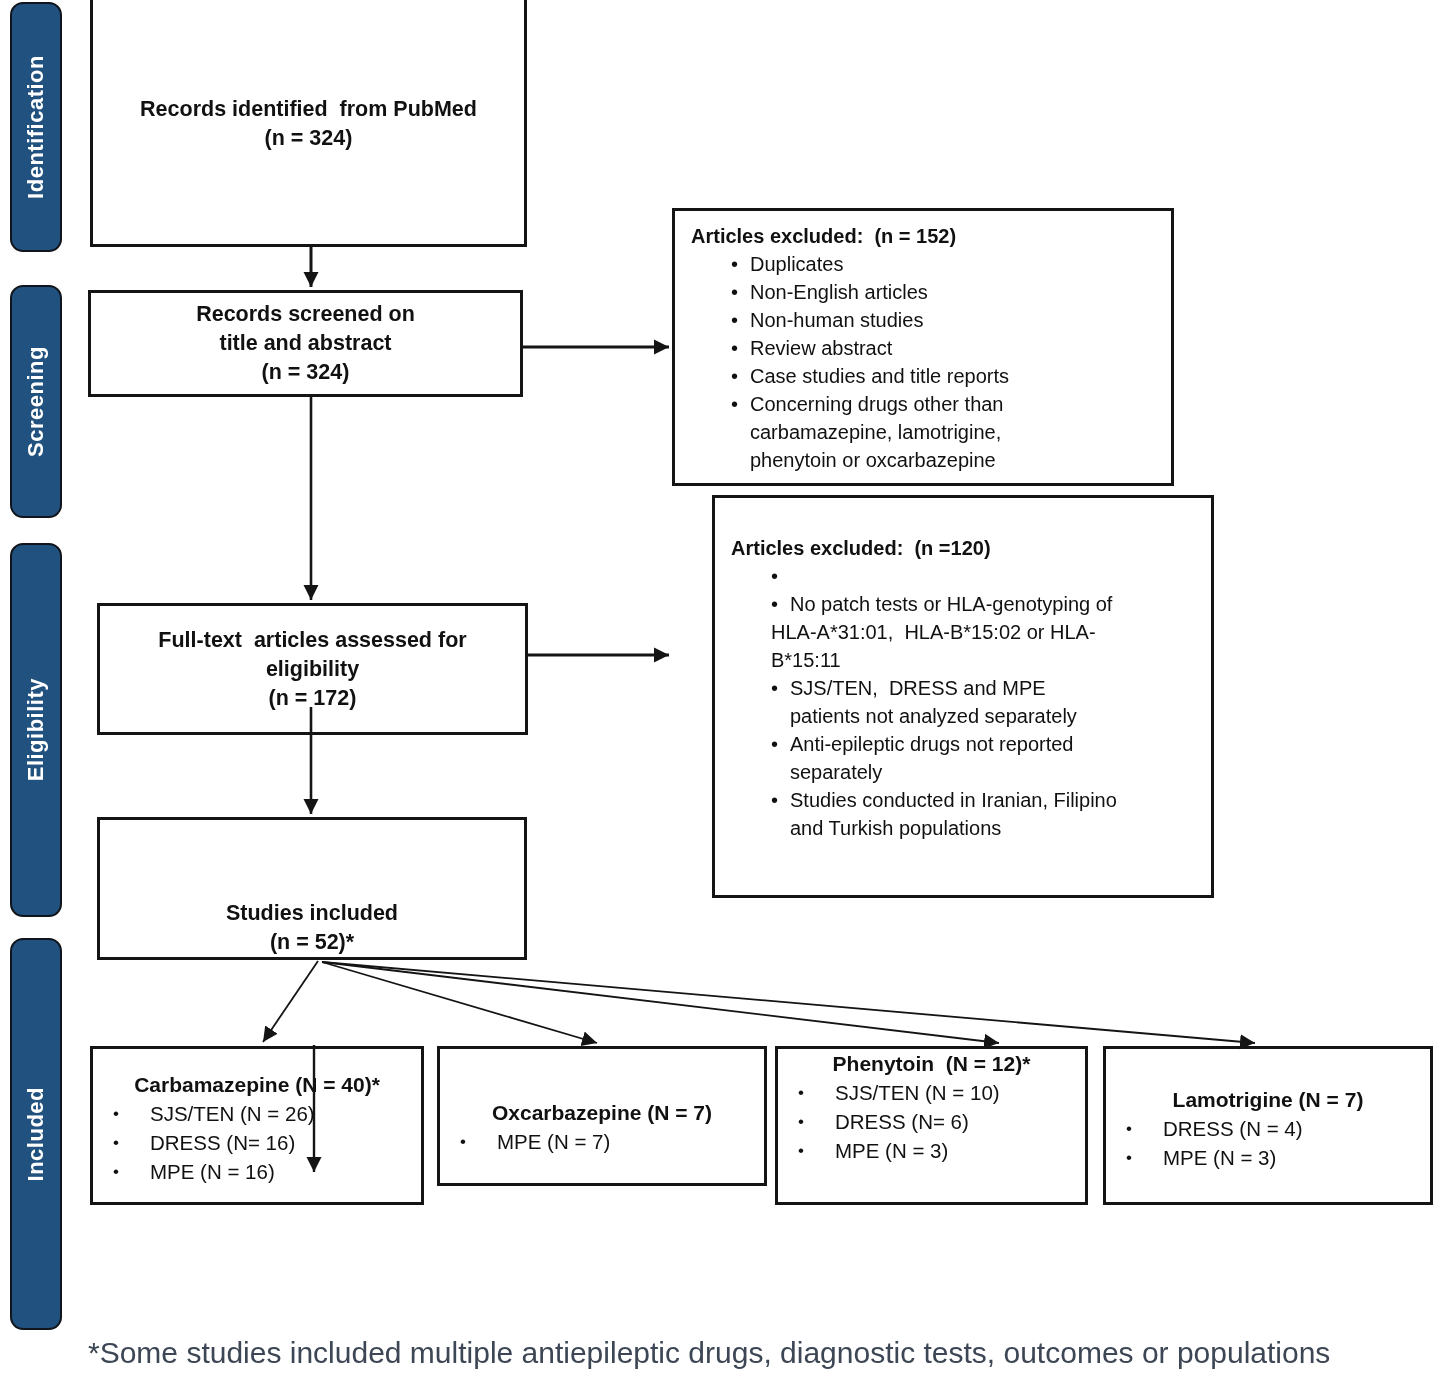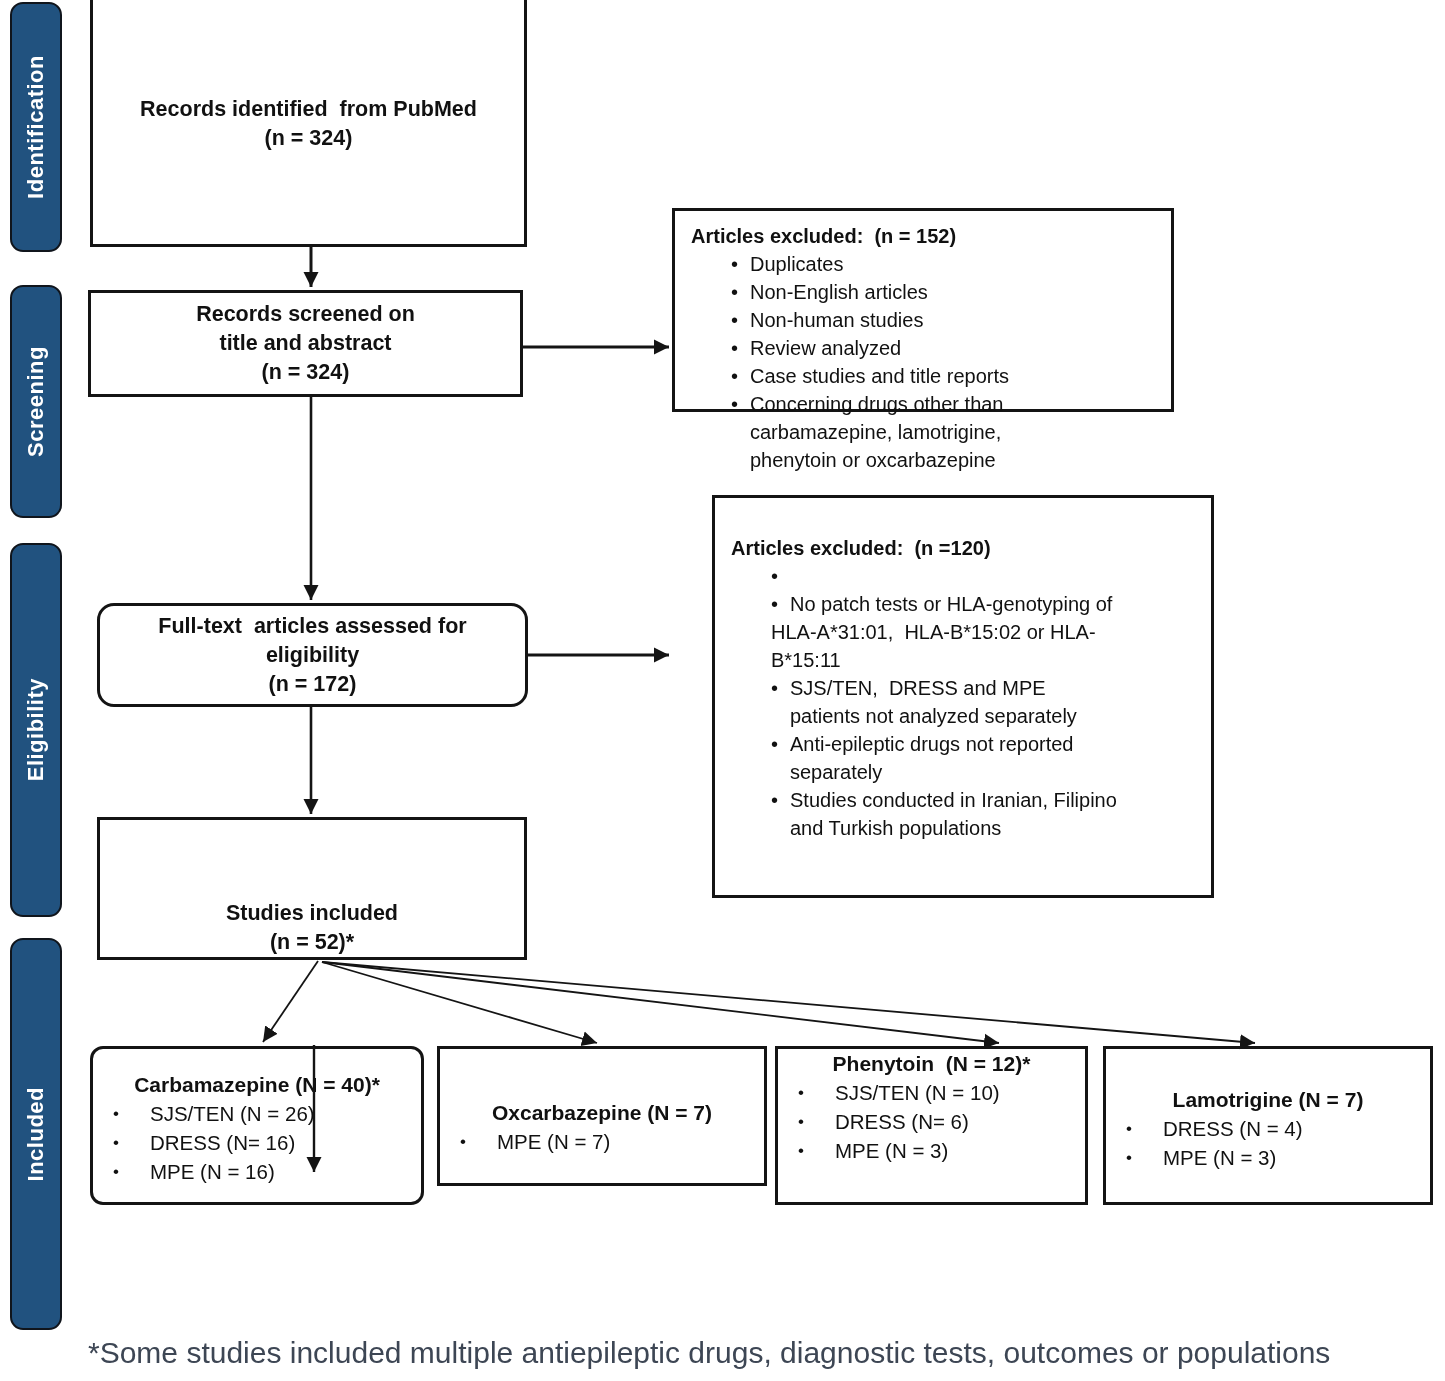--- a/index.html
+++ b/index.html
@@ -79,49 +79,49 @@
     <div class="ln">Records identified  from PubMed</div>
     <div class="ln">(n = 324)</div>
   </div>
 
   <div class="bx flow-box" style="left:88px;top:290px;width:435px;height:107px;">
     <div class="ln">Records screened on</div>
     <div class="ln">title and abstract</div>
     <div class="ln">(n = 324)</div>
   </div>
 
-  <div class="bx flow-box" style="left:97px;top:603px;width:431px;height:104px;border-radius:17px;">
+  <div class="bx flow-box" style="left:97px;top:603px;width:431px;height:132px;">
     <div class="ln">Full-text  articles assessed for</div>
     <div class="ln">eligibility</div>
     <div class="ln">(n = 172)</div>
   </div>
 
   <div class="bx flow-box" style="left:97px;top:817px;width:430px;height:143px;justify-content:flex-end;">
     <div class="ln">Studies included</div>
     <div class="ln">(n = 52)*</div>
   </div>
 
-  <div class="bx excl" style="left:672px;top:208px;width:502px;height:204px;padding-top:11px;">
+  <div class="bx excl" style="left:672px;top:208px;width:502px;height:278px;padding-top:11px;">
     <div class="ttl">Articles excluded:  (n = 152)</div>
     <div class="bullets">
         <div class="b-item">
           <span class="b-dot">•</span>
           <span class="b-text">Duplicates</span>
         </div>
         <div class="b-item">
           <span class="b-dot">•</span>
           <span class="b-text">Non-English articles</span>
         </div>
         <div class="b-item">
           <span class="b-dot">•</span>
           <span class="b-text">Non-human studies</span>
         </div>
         <div class="b-item">
           <span class="b-dot">•</span>
-          <span class="b-text">Review analyzed</span>
+          <span class="b-text">Review abstract</span>
         </div>
         <div class="b-item">
           <span class="b-dot">•</span>
           <span class="b-text">Case studies and title reports</span>
         </div>
         <div class="b-item">
           <span class="b-dot">•</span>
           <span class="b-text">Concerning drugs other than<br>carbamazepine, lamotrigine,<br>phenytoin or oxcarbazepine</span>
         </div>
       </div>
@@ -147,21 +147,21 @@
           <span class="b-dot">•</span>
           <span class="b-text">Anti-epileptic drugs not reported<br>separately</span>
         </div>
         <div class="b-item">
           <span class="b-dot">•</span>
           <span class="b-text">Studies conducted in Iranian, Filipino<br>and Turkish populations</span>
         </div>
       </div>
   </div>
 
-  <div class="bx drug" style="left:90px;top:1046px;width:334px;height:159px;padding-top:21px;border-radius:13px;">
+  <div class="bx drug" style="left:90px;top:1046px;width:334px;height:159px;padding-top:21px;">
     <div class="ttl">Carbamazepine (N = 40)*</div>
     <div class="bullets">
         <div class="b-item">
           <span class="b-dot">•</span>
           <span class="b-text">SJS/TEN (N = 26)</span>
         </div>
         <div class="b-item">
           <span class="b-dot">•</span>
           <span class="b-text">DRESS (N= 16)</span>
         </div>

